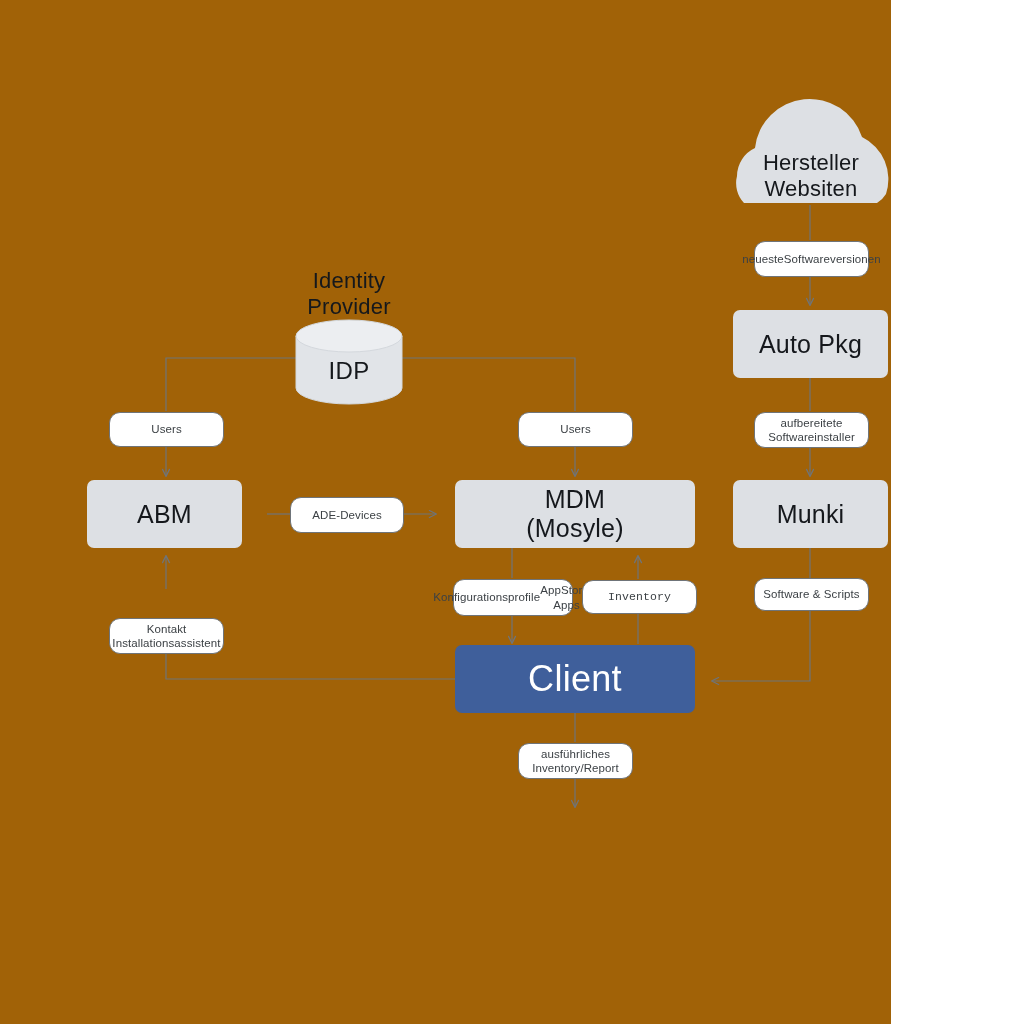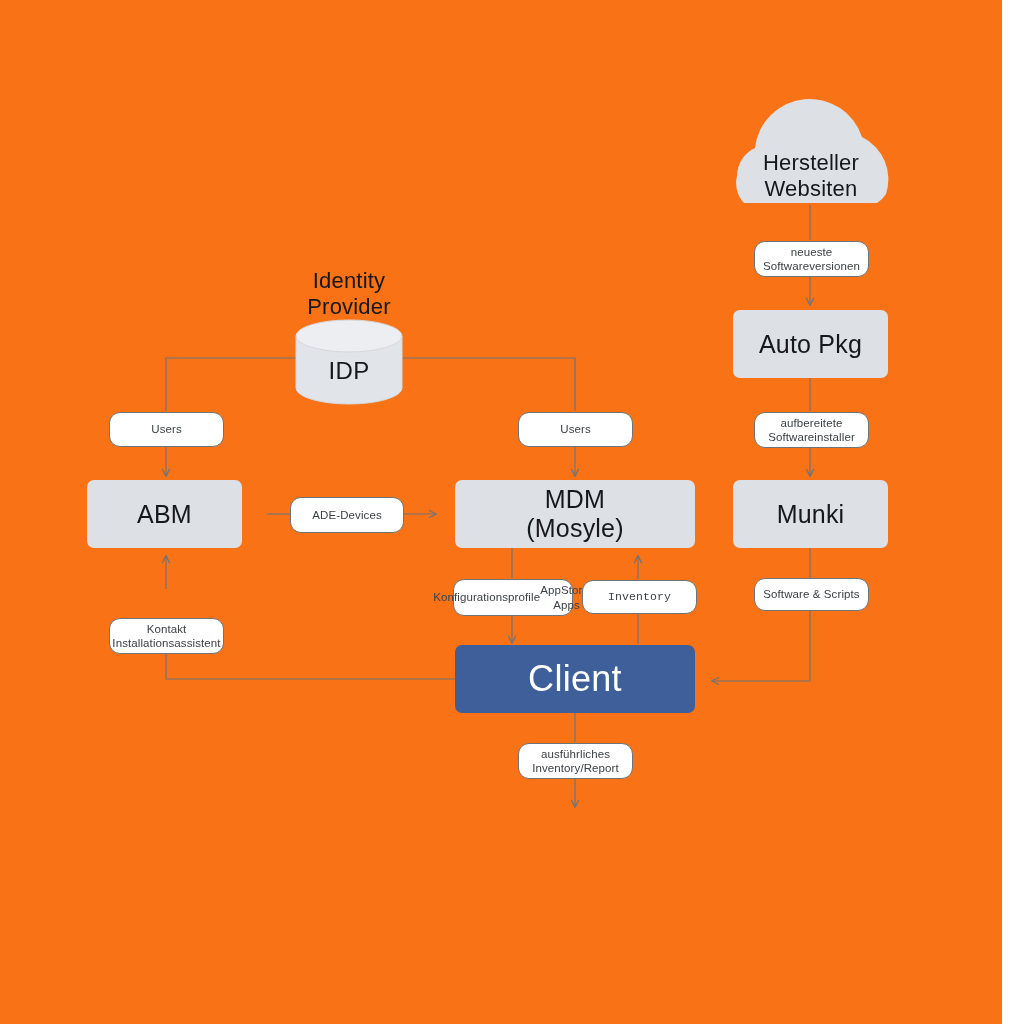--- a/index.html
+++ b/index.html
@@ -1,17 +1,17 @@
 <!DOCTYPE html>
 <html><head>
 <meta charset="utf-8">
 <style>
   html,body{margin:0;padding:0;background:#ffffff;}
   body{width:1024px;height:1024px;font-family:"Liberation Sans",sans-serif;overflow:hidden;}
-  #stage{position:relative;width:1002px;height:1024px;background:#f97316;}
+  #stage{position:relative;width:891px;height:1024px;background:#a16207;}
   svg.layer{position:absolute;left:0;top:0;width:1024px;height:1024px;}
   .node{position:absolute;display:flex;align-items:center;justify-content:center;text-align:center;}
   .boxgray{background:#dde0e4;border-radius:7px;color:#15181c;font-size:25px;line-height:1.15;letter-spacing:.2px;}
   .boxblue{background:#3f5f9b;border-radius:7px;color:#ffffff;font-size:36px;letter-spacing:.3px;}
   .pill{position:absolute;display:flex;align-items:center;justify-content:center;text-align:center;
         background:#ffffff;border:1px solid #6f7479;border-radius:11px;color:#3c4145;
         font-size:11.5px;line-height:1.25;letter-spacing:.1px;}
   .caption{position:absolute;text-align:center;color:#15181c;font-size:22px;line-height:1.18;letter-spacing:.2px;}
   .cyl-label{position:absolute;text-align:center;color:#15181c;font-size:24px;letter-spacing:.3px;}
 </style>
@@ -100,21 +100,21 @@
   <div class="node boxgray" style="left:87px;top:480px;width:155px;height:68px;">ABM</div>
 
   <div class="node boxblue" style="left:455px;top:645px;width:240px;height:68px;">Client</div>
 
   <div class="node boxgray" style="left:455px;top:480px;width:240px;height:68px;flex-direction:column;">
     <div>MDM</div>
     <div>(Mosyle)</div>
   </div>
 
 
-  <div class="pill" style="left:754px;top:241px;width:113px;height:34px;flex-direction:column;">
+  <div class="pill" style="left:754px;top:241px;width:113px;height:34px;flex-direction:row;">
     <div>neueste</div>
     <div>Softwareversionen</div>
   </div>
 
   <div class="pill" style="left:754px;top:412px;width:113px;height:34px;flex-direction:column;">
     <div>aufbereitete</div>
     <div>Softwareinstaller</div>
   </div>
 
   <div class="pill" style="left:754px;top:578px;width:113px;height:31px;">Software &amp; Scripts</div>

